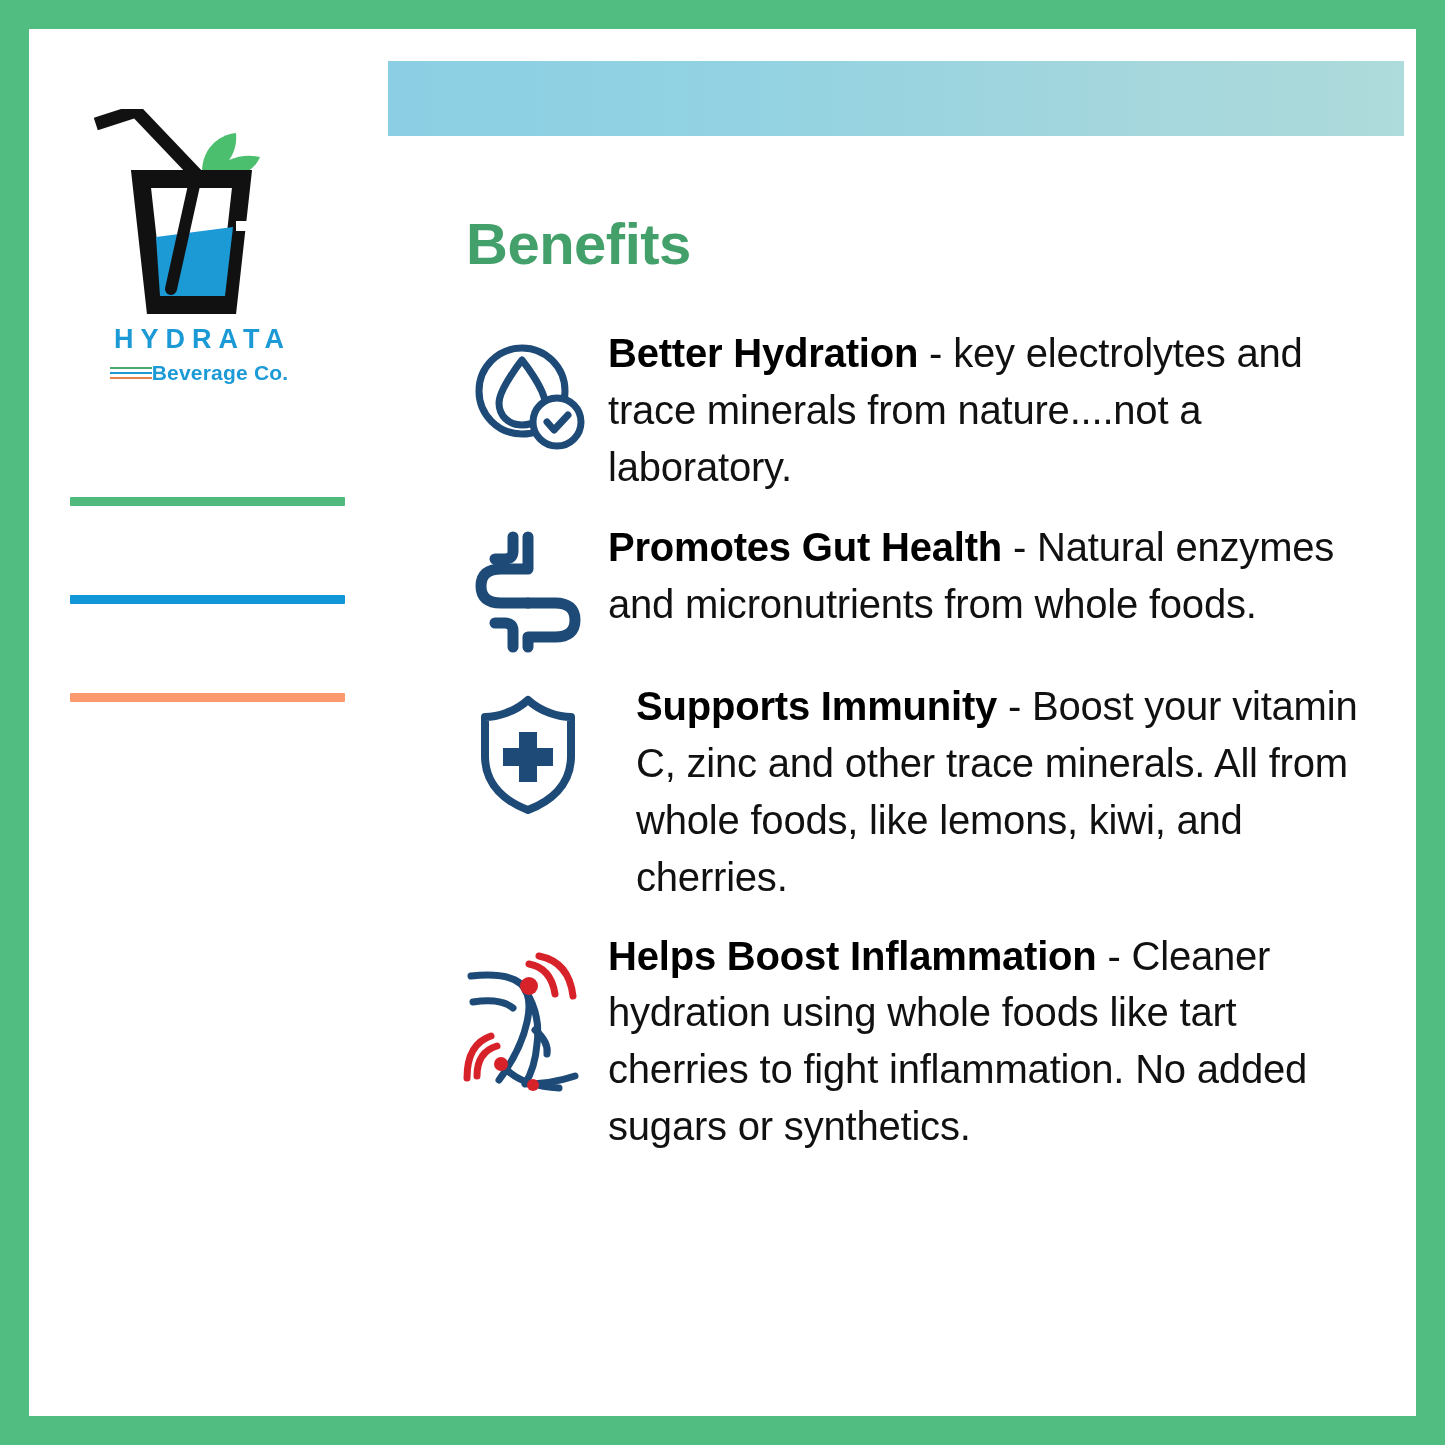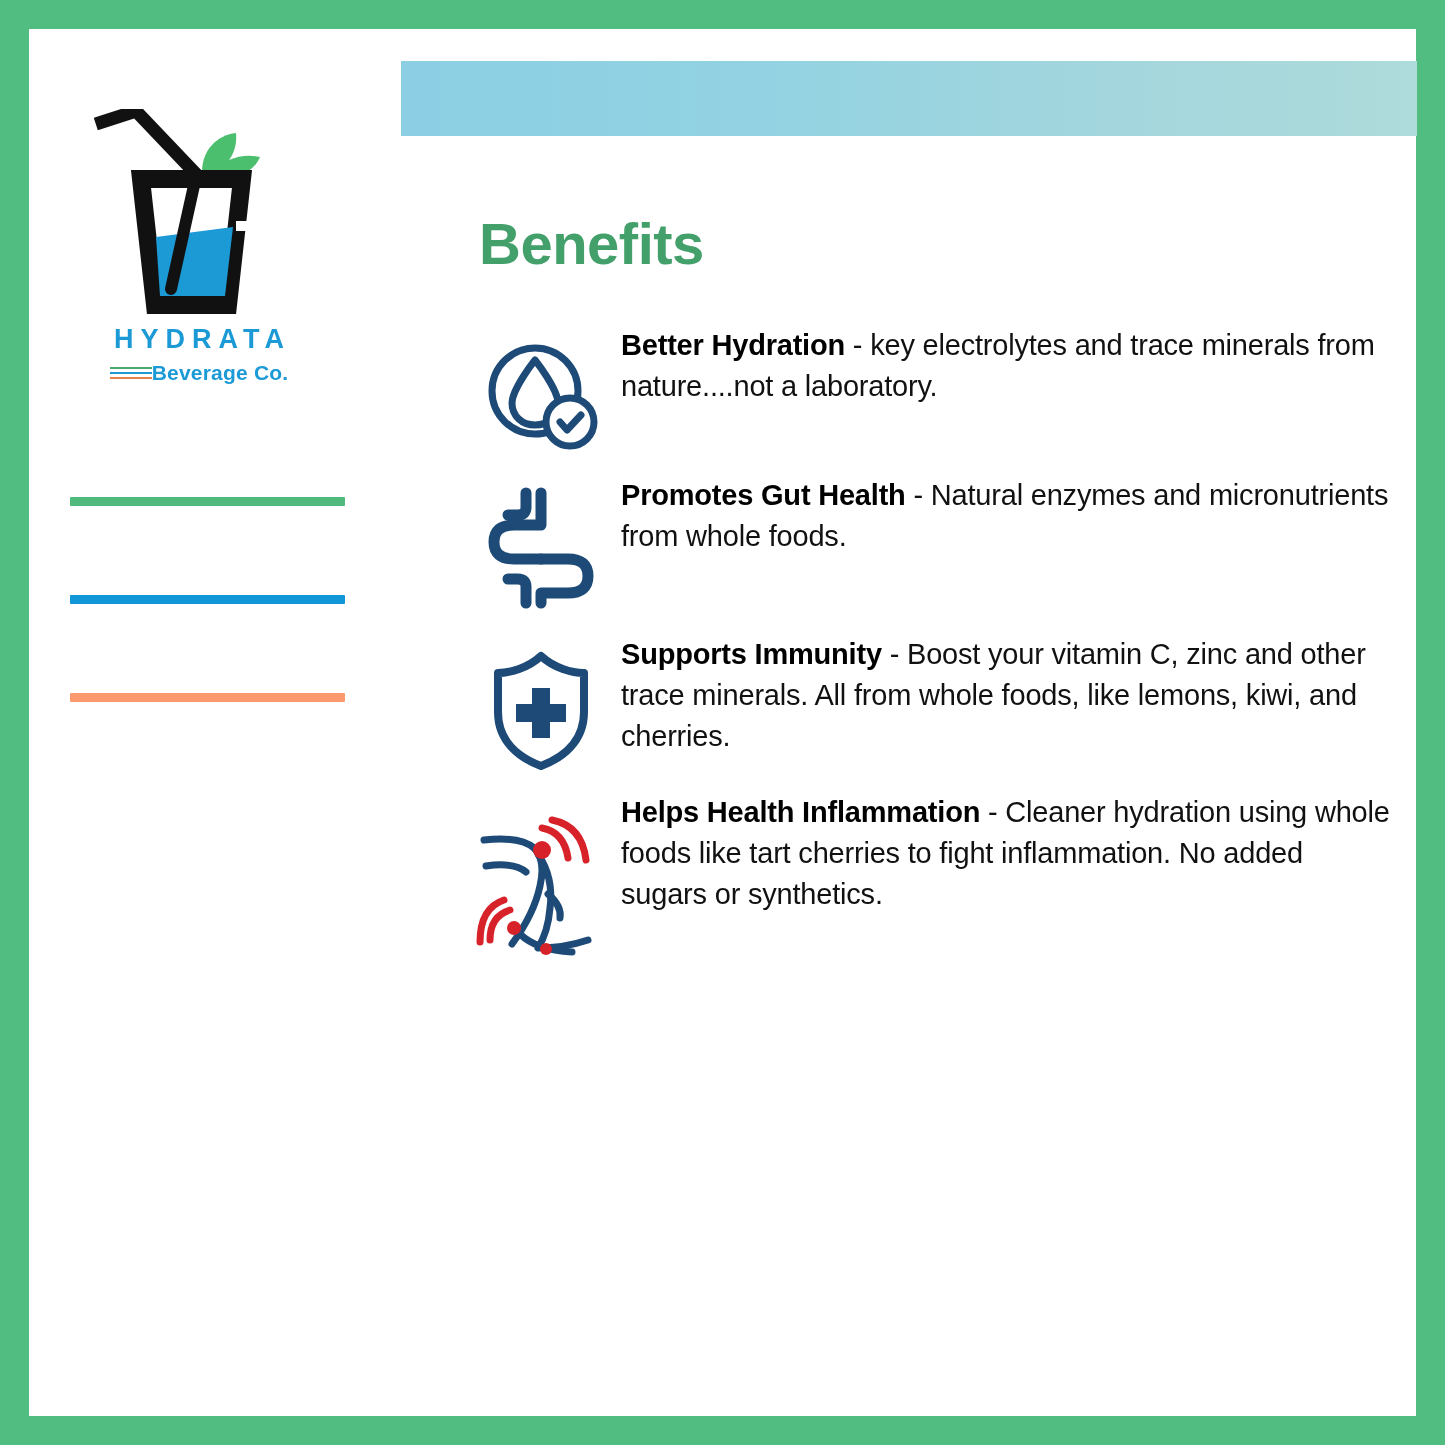--- a/index.html
+++ b/index.html
@@ -101,21 +101,21 @@
     width: 100%;
     border-radius: 1px;
   }
   .rule-green  { background: #4fba7b; margin-bottom: 89px; }
   .rule-blue   { background: #1196d8; margin-bottom: 89px; }
   .rule-orange { background: #fb9a6e; }
 
   
   .content {
     position: absolute;
-    left: 372px;
+    left: 359px;
     top: 0;
     right: 0;
     height: 100%;
   }
 
   .header-band {
     position: absolute;
     left: 0;
     top: 32px;
     width: 1016px;
@@ -148,34 +148,34 @@
   }
   .benefit-icon {
     flex: 0 0 160px;
     display: flex;
     justify-content: center;
     padding-top: 12px;
   }
   .benefit-icon svg { display: block; }
   .benefit-text {
     flex: 1 1 auto;
-    font-size: 29px;
+    font-size: 40px;
     line-height: 1.42;
     color: #111111;
     letter-spacing: -0.2px;
   }
   .benefit-text b {
     font-weight: 700;
     color: #000000;
   }
 
   
   .b1 { margin-bottom: 24px; }
   .b2 { margin-bottom: 24px; justify-content: space-between; }
-  .b3 { margin-bottom: 22px; }
+  .b3 { margin-bottom: 22px; gap: 28px; }
   .b4 { margin-bottom: 0; }
 
   .b1 .benefit-icon { padding-top: 14px; }
   .b2 .benefit-icon { padding-top: 10px; }
   .b3 .benefit-icon { padding-top: 16px; }
   .b4 .benefit-icon { padding-top: 22px; }
 </style>
 </head>
 <body>
 
@@ -286,21 +286,21 @@
                 <path d="M76 6 Q106 12, 110 46"></path>
                 <path d="M34 96 Q14 102, 14 126"></path>
                 <path d="M28 86 Q4 94, 4 128"></path>
               </g>
               <circle cx="66" cy="36" r="9" fill="#d8222a"></circle>
               <circle cx="38" cy="114" r="7" fill="#d8222a"></circle>
               <circle cx="70" cy="135" r="6" fill="#d8222a"></circle>
             </svg>
           </div>
           <div class="benefit-text">
-            <b>Helps Health Inflammation</b><span> - </span><span>Cleaner hydration using whole foods like tart cherries to fight inflammation.  No added sugars or synthetics.</span>
+            <b>Helps Boost Inflammation</b><span> - </span><span>Cleaner hydration using whole foods like tart cherries to fight inflammation.  No added sugars or synthetics.</span>
           </div>
         </div>
 
       </div>
     </div>
 
   </div>
 </div>
 
 </body></html>

